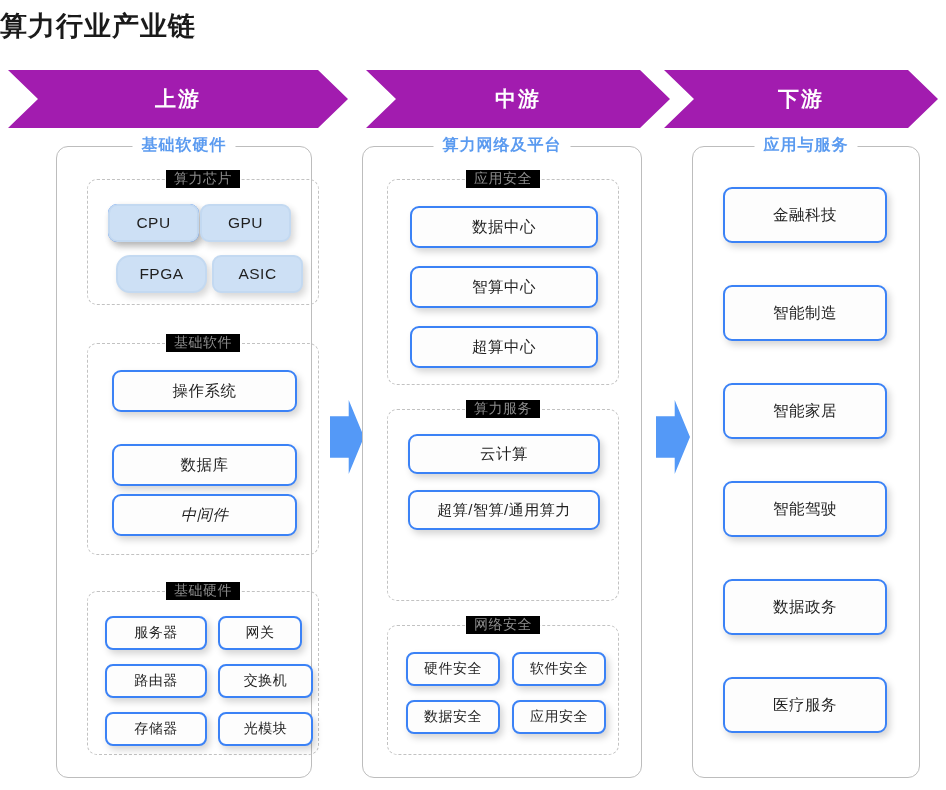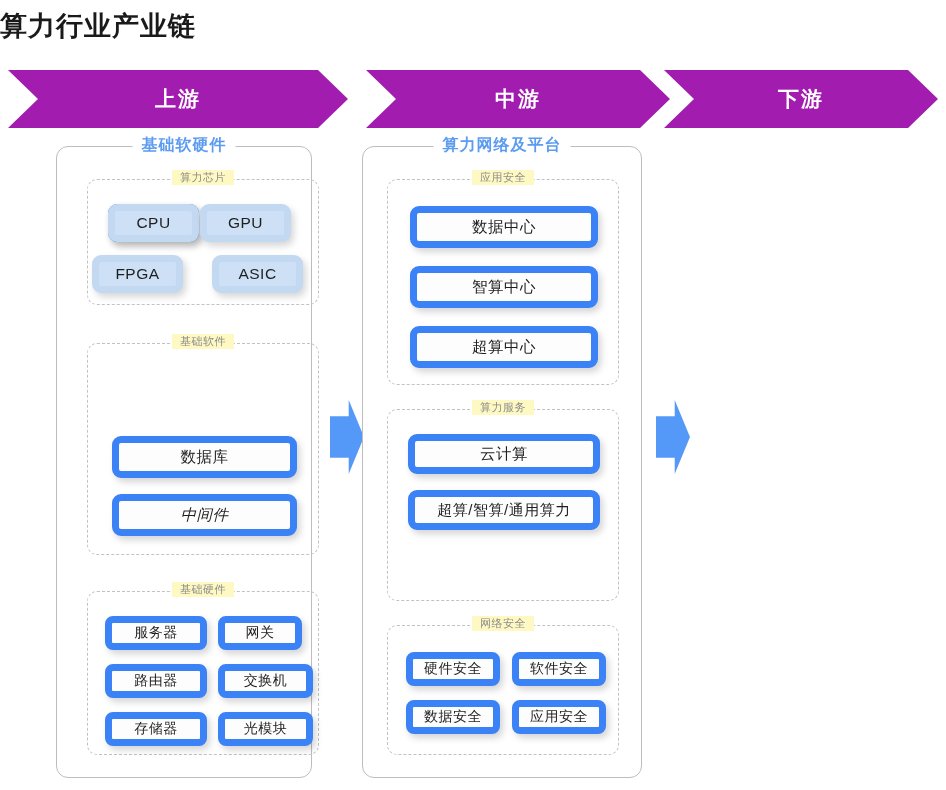--- a/index.html
+++ b/index.html
@@ -69,33 +69,33 @@
   .group {
     position: absolute;
     border: 1.2px dashed #c2c2c2;
     border-radius: 10px;
     background: transparent;
   }
   .group-title {
     position: absolute;
     top: -10px; left: 50%;
     transform: translateX(-50%);
-    background: #fef9c3;
+    background: #000000;
     padding: 0 8px;
-    font-size: 11px;
+    font-size: 14px;
     color: #8c8c8c;
     white-space: nowrap;
     letter-spacing: 0.5px;
   }
 
   
   .chip {
     position: absolute;
     background: #fdfdfd;
-    border: 7px solid #3b82f6;
+    border: 2px solid #3b82f6;
     border-radius: 9px;
     box-shadow: 3px 4px 7px rgba(0,0,0,0.17);
     display: flex; align-items: center; justify-content: center;
     font-size: 15.5px;
     color: #1f1f1f;
     white-space: nowrap;
     letter-spacing: 0.5px;
   }
   .chip.blue {
     background: #CDE0F5;
@@ -132,27 +132,28 @@
   <div class="conn conn-2"></div>
 
   <div class="col col-up">
     <div class="col-title">基础软硬件</div>
 
     <div class="group" style="left:30px; top:32px; width:232px; height:126px;">
       <div class="group-title">算力芯片</div>
       <div class="chip" style="left:20px;  top:24px; width:91px; height:38px;">CPU</div>
       <div class="chip blue" style="left:20px;  top:24px; width:91px; height:38px;">CPU</div>
       <div class="chip blue" style="left:112px; top:24px; width:91px; height:38px;">GPU</div>
-      <div class="chip blue" style="left:4px;  top:75px; width:91px; height:38px;">FPGA</div>
+      <div class="chip blue" style="left:28px;  top:75px; width:91px; height:38px;border-radius:14px;">FPGA</div>
       <div class="chip blue" style="left:124px; top:75px; width:91px; height:38px;">ASIC</div>
     </div>
 
     <div class="group" style="left:30px; top:196px; width:232px; height:212px;">
       <div class="group-title">基础软件</div>
-      <div class="chip" style="left:24px; top:92px;  width:185px; height:42px;text-align:center;">数据库</div>
+      <div class="chip" style="left:24px; top:26px;  width:185px; height:42px;">操作系统</div>
+      <div class="chip" style="left:24px; top:100px;  width:185px; height:42px;text-align:center;">数据库</div>
       <div class="chip" style="left:24px; top:150px; width:185px; height:42px;font-style:italic;">中间件</div>
     </div>
 
     <div class="group" style="left:30px; top:444px; width:232px; height:164px;">
       <div class="group-title">基础硬件</div>
       <div class="chip sm" style="left:17px;  top:24px;  width:102px; height:34px;">服务器</div>
       <div class="chip sm" style="left:130px; top:24px;  width:84px;  height:34px;">网关</div>
       <div class="chip sm" style="left:17px;  top:72px;  width:102px; height:34px;">路由器</div>
       <div class="chip sm" style="left:130px; top:72px;  width:95px;  height:34px;">交换机</div>
       <div class="chip sm" style="left:17px;  top:120px; width:102px; height:34px;">存储器</div>
@@ -178,14 +179,24 @@
 
     <div class="group" style="left:24px; top:478px; width:232px; height:130px;">
       <div class="group-title">网络安全</div>
       <div class="chip sm" style="left:18px;  top:26px; width:94px; height:34px;">硬件安全</div>
       <div class="chip sm" style="left:124px; top:26px; width:94px; height:34px;">软件安全</div>
       <div class="chip sm" style="left:18px;  top:74px; width:94px; height:34px;">数据安全</div>
       <div class="chip sm" style="left:124px; top:74px; width:94px; height:34px;">应用安全</div>
     </div>
   </div>
 
+  <div class="col col-down">
+    <div class="col-title">应用与服务</div>
+
+    <div class="chip" style="left:30px; top:40px;  width:164px; height:56px;">金融科技</div>
+    <div class="chip" style="left:30px; top:138px; width:164px; height:56px;">智能制造</div>
+    <div class="chip" style="left:30px; top:236px; width:164px; height:56px;">智能家居</div>
+    <div class="chip" style="left:30px; top:334px; width:164px; height:56px;">智能驾驶</div>
+    <div class="chip" style="left:30px; top:432px; width:164px; height:56px;">数据政务</div>
+    <div class="chip" style="left:30px; top:530px; width:164px; height:56px;">医疗服务</div>
+  </div>
 
 </div>
 
 </body></html>

